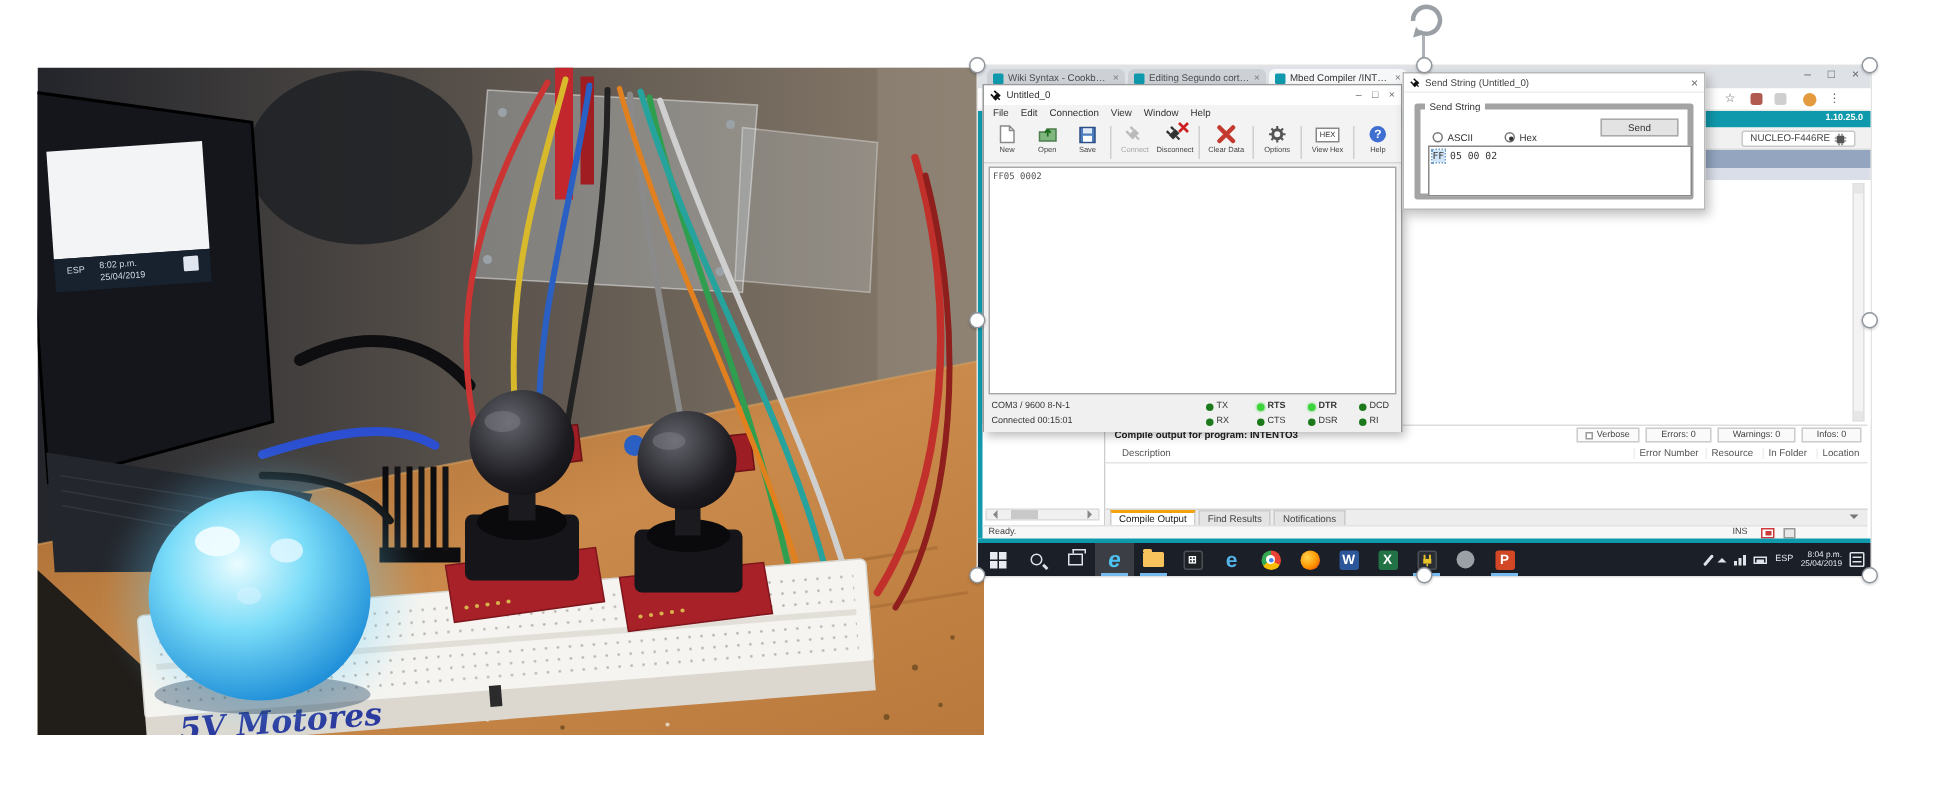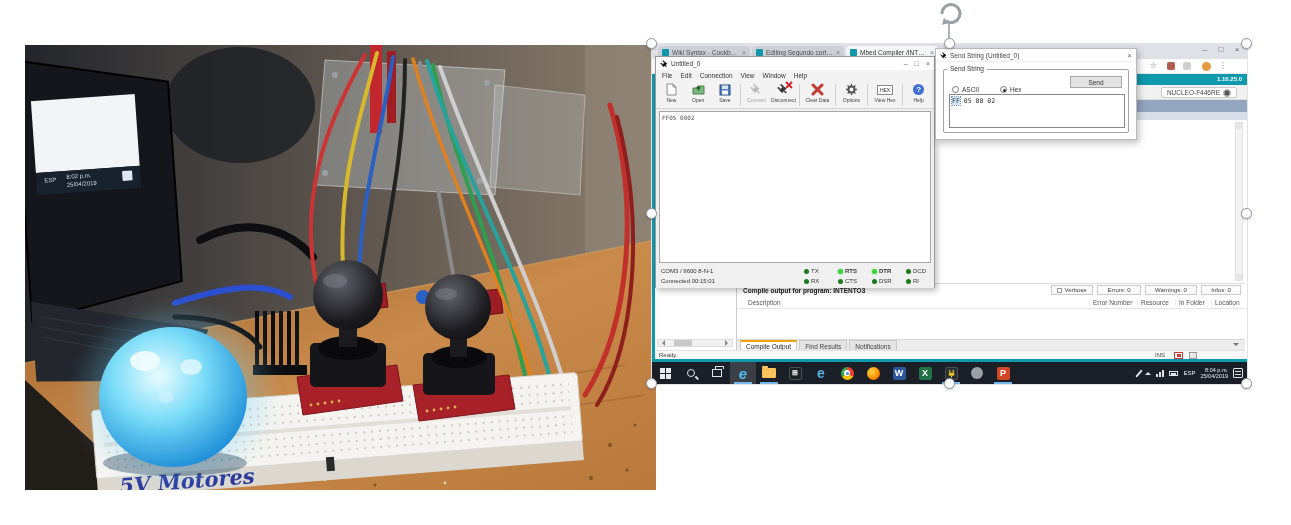--- a/index.html
+++ b/index.html
@@ -47,21 +47,21 @@
 .tsep{width:1px;height:22px;background:#d0d0d0;margin:2px 2px 0}
 .term{left:3px;top:54px;width:272px;height:152px;background:#fff;border:1px solid #a8a8a8;font-family:"DejaVu Sans Mono",monospace;font-size:6px;color:#555;padding:2px}
 .cstatus{left:0;top:208px;width:278px;height:23px;background:#f0f0f0;font-size:6px;color:#333}
 .led{width:5px;height:5px;border-radius:50%;display:inline-block;margin-right:2px}
 .ledcell{position:absolute;display:flex;align-items:center;font-size:6px;color:#333}
 .ledcell.b{font-weight:bold}
 
 #dlg{left:283px;top:4px;width:202px;height:92px;background:#fff;border:1px solid #b9b9b9;box-shadow:2px 3px 7px rgba(0,0,0,.25)}
 .dtitle{left:0;top:0;width:200px;height:13px;display:flex;align-items:center;gap:3px;padding:0 4px;font-size:6.5px;color:#444;border-bottom:1px solid #eee}
 .dclose{margin-left:auto;color:#666;font-size:8px}
-.grp{left:7px;top:20px;width:186px;height:64px;border:1px solid #a3a3a3;border-radius:2px}
+.grp{left:7px;top:20px;width:186px;height:64px;border:4px solid #a3a3a3;border-radius:2px}
 .grplbl{position:absolute;left:3px;top:-5px;background:#fff;padding:0 3px;font-size:6.5px;color:#333}
 .radio{width:7px;height:7px;border:1px solid #777;border-radius:50%;display:inline-block;position:relative;vertical-align:-1px}
 .radio.on::after{content:"";position:absolute;left:1.5px;top:1.5px;width:3px;height:3px;border-radius:50%;background:#333}
 .rlbl{font-size:6.5px;color:#333;margin-left:3px}
 .sendbtn{position:absolute;right:6px;top:6px;width:52px;height:12px;background:#e3e3e3;border:1px solid #a9a9a9;font-size:6.5px;color:#333;display:flex;align-items:center;justify-content:center}
 .hexfield{position:absolute;left:5px;top:24px;width:176px;height:34px;background:#fff;border:1px solid #8a8a8a;font-family:"DejaVu Sans Mono",monospace;font-size:6.5px;color:#333;padding:2px}
 .sel{background:#cfe4f7;outline:1px dotted #6d9dcd}
 
 .minipanel{left:3px;top:239px;width:82px;height:67px;background:#fff;border-right:1px solid #ccc}
 .hscroll{position:absolute;left:2px;bottom:3px;width:76px;height:8px;background:#f0f0f0;border:1px solid #ddd;display:flex;align-items:center}

